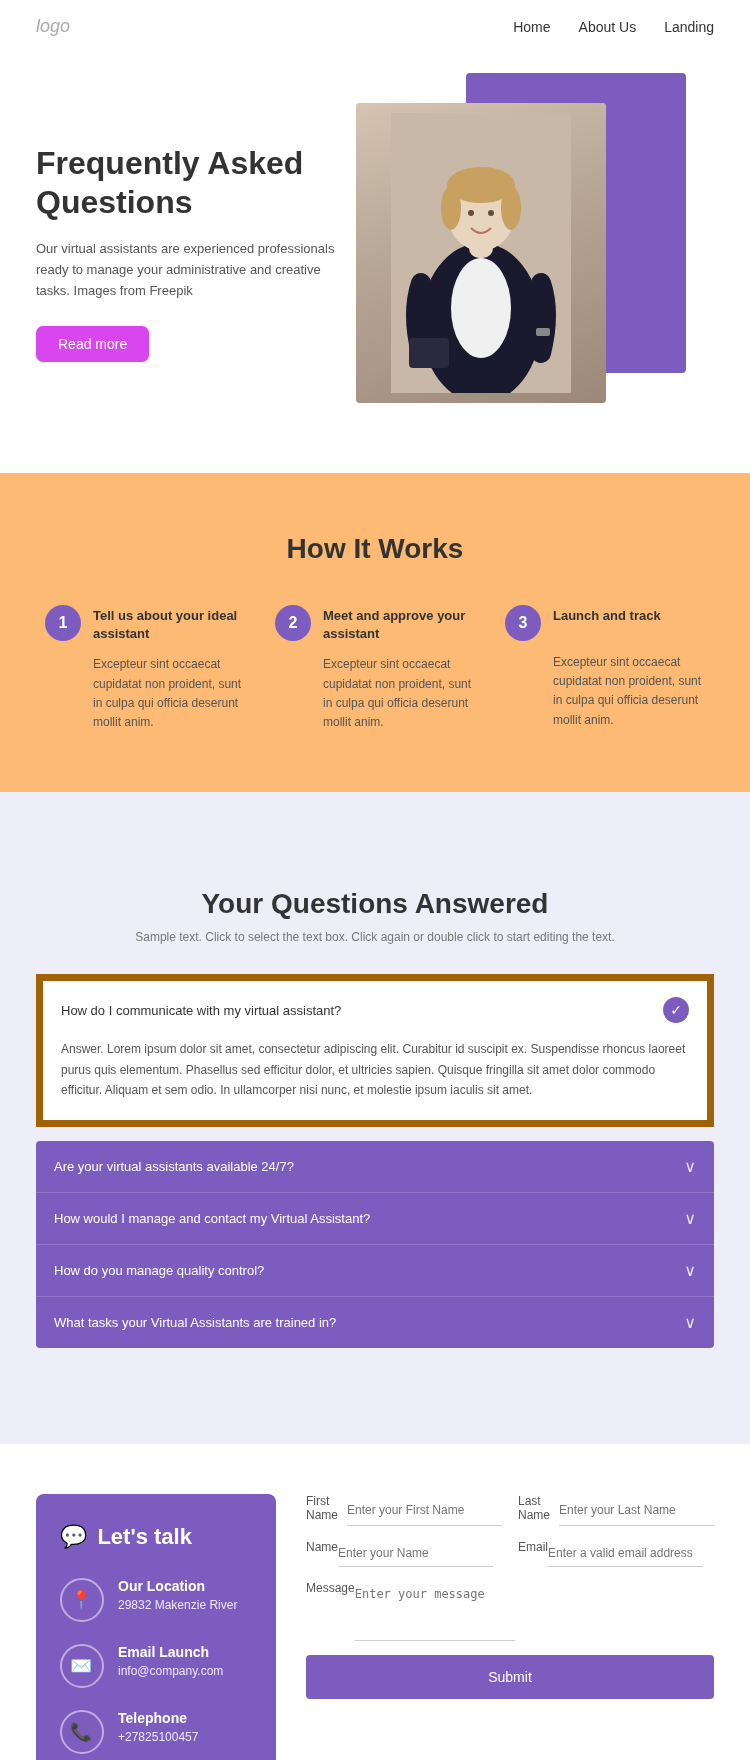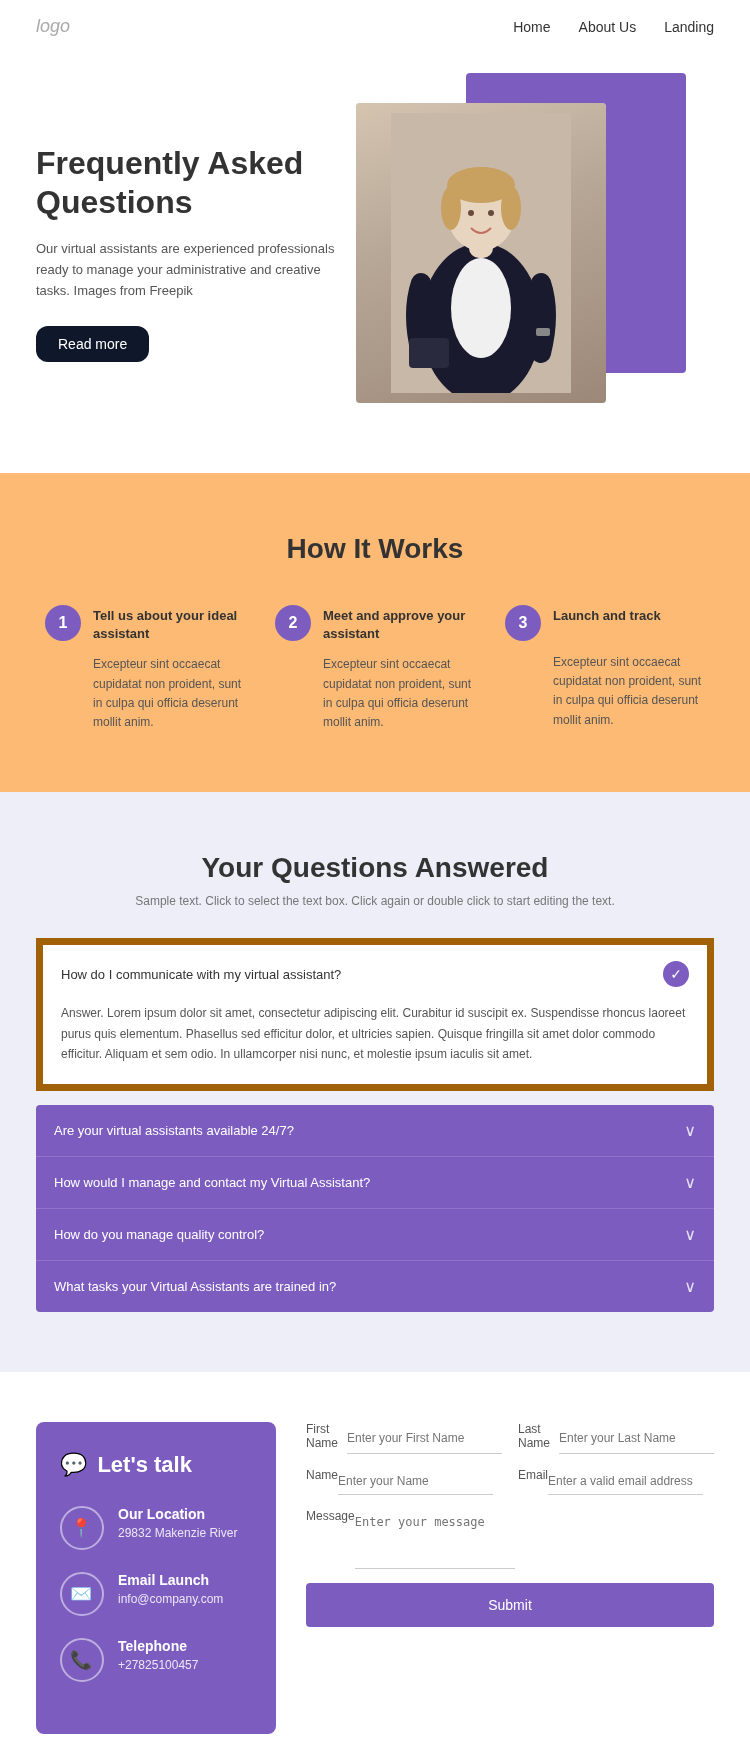--- a/index.html
+++ b/index.html
@@ -17,22 +17,22 @@
     
     .hero {
       display: flex; align-items: center; 
       padding: 40px 36px 60px 36px; position: relative; overflow: hidden;
       min-height: 420px;
     }
     .hero-text { max-width: 300px; }
     .hero-text h1 { font-size: 32px; font-weight: 800; margin-bottom: 18px; line-height: 1.2; }
     .hero-text p { font-size: 13px; color: #555; line-height: 1.6; margin-bottom: 6px; }
     .btn-primary {
-      display: inline-block; background: #0f172a; color: #fff;
-      padding: 10px 22px; border-radius: 12px; font-size: 14px;
+      display: inline-block; background: #d946ef; color: #fff;
+      padding: 10px 22px; border-radius: 7px; font-size: 14px;
       border: none; cursor: pointer; margin-top: 18px;
     }
     .hero-image-area { position: relative; width: 340px; flex-shrink: 0; }
     .hero-purple-bg {
       position: absolute; top: -30px; right: -10px;
       width: 220px; height: 300px; background: #7c5cbf; border-radius: 4px;
     }
     .hero-photo {
       position: relative; z-index: 2;
       width: 250px; height: 300px; background: #ccc; border-radius: 4px;
@@ -57,21 +57,21 @@
     .step-num {
       width: 36px; height: 36px; border-radius: 50%; background: #7c5cbf;
       color: #fff; font-size: 16px; font-weight: bold;
       display: flex; align-items: center; justify-content: center; flex-shrink: 0;
     }
     .step-title { font-size: 13px; font-weight: 700; line-height: 1.4; padding-top: 2px; }
     .step-text { font-size: 12px; color: #555; line-height: 1.6; padding-left: 48px; }
 
     
     .faq-section {
-      background: #eeeef8; padding: 60px 36px;
+      background: #eeeef8; padding: 96px 36px;
     }
     .faq-section h2 { text-align: center; font-size: 28px; font-weight: 800; margin-bottom: 10px; }
     .faq-subtitle { text-align: center; font-size: 12px; color: #777; margin-bottom: 30px; }
 
     .faq-item-open {
       background: #fff; border-radius: 0; border: 7px solid #a16207;
       margin-bottom: 0;
     }
     .faq-question-open {
       display: flex; justify-content: space-between; align-items: center;

